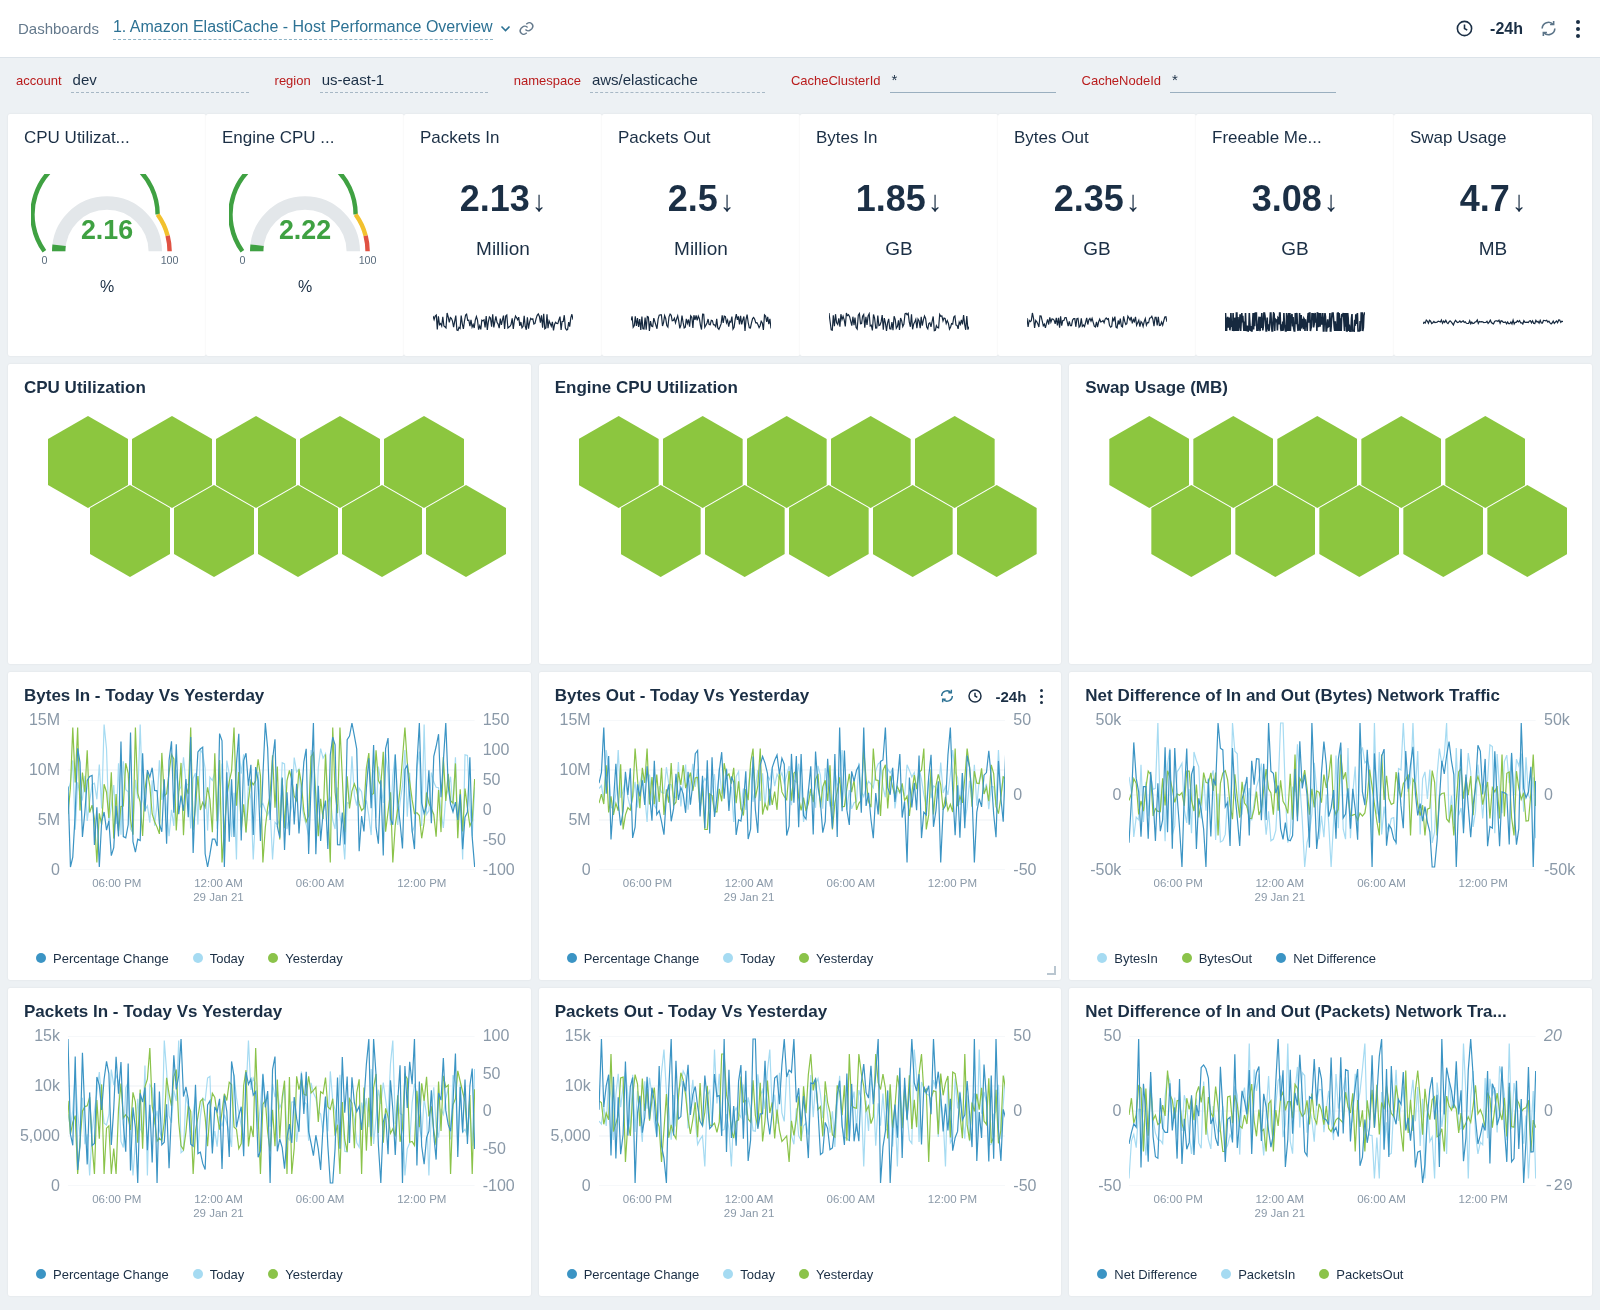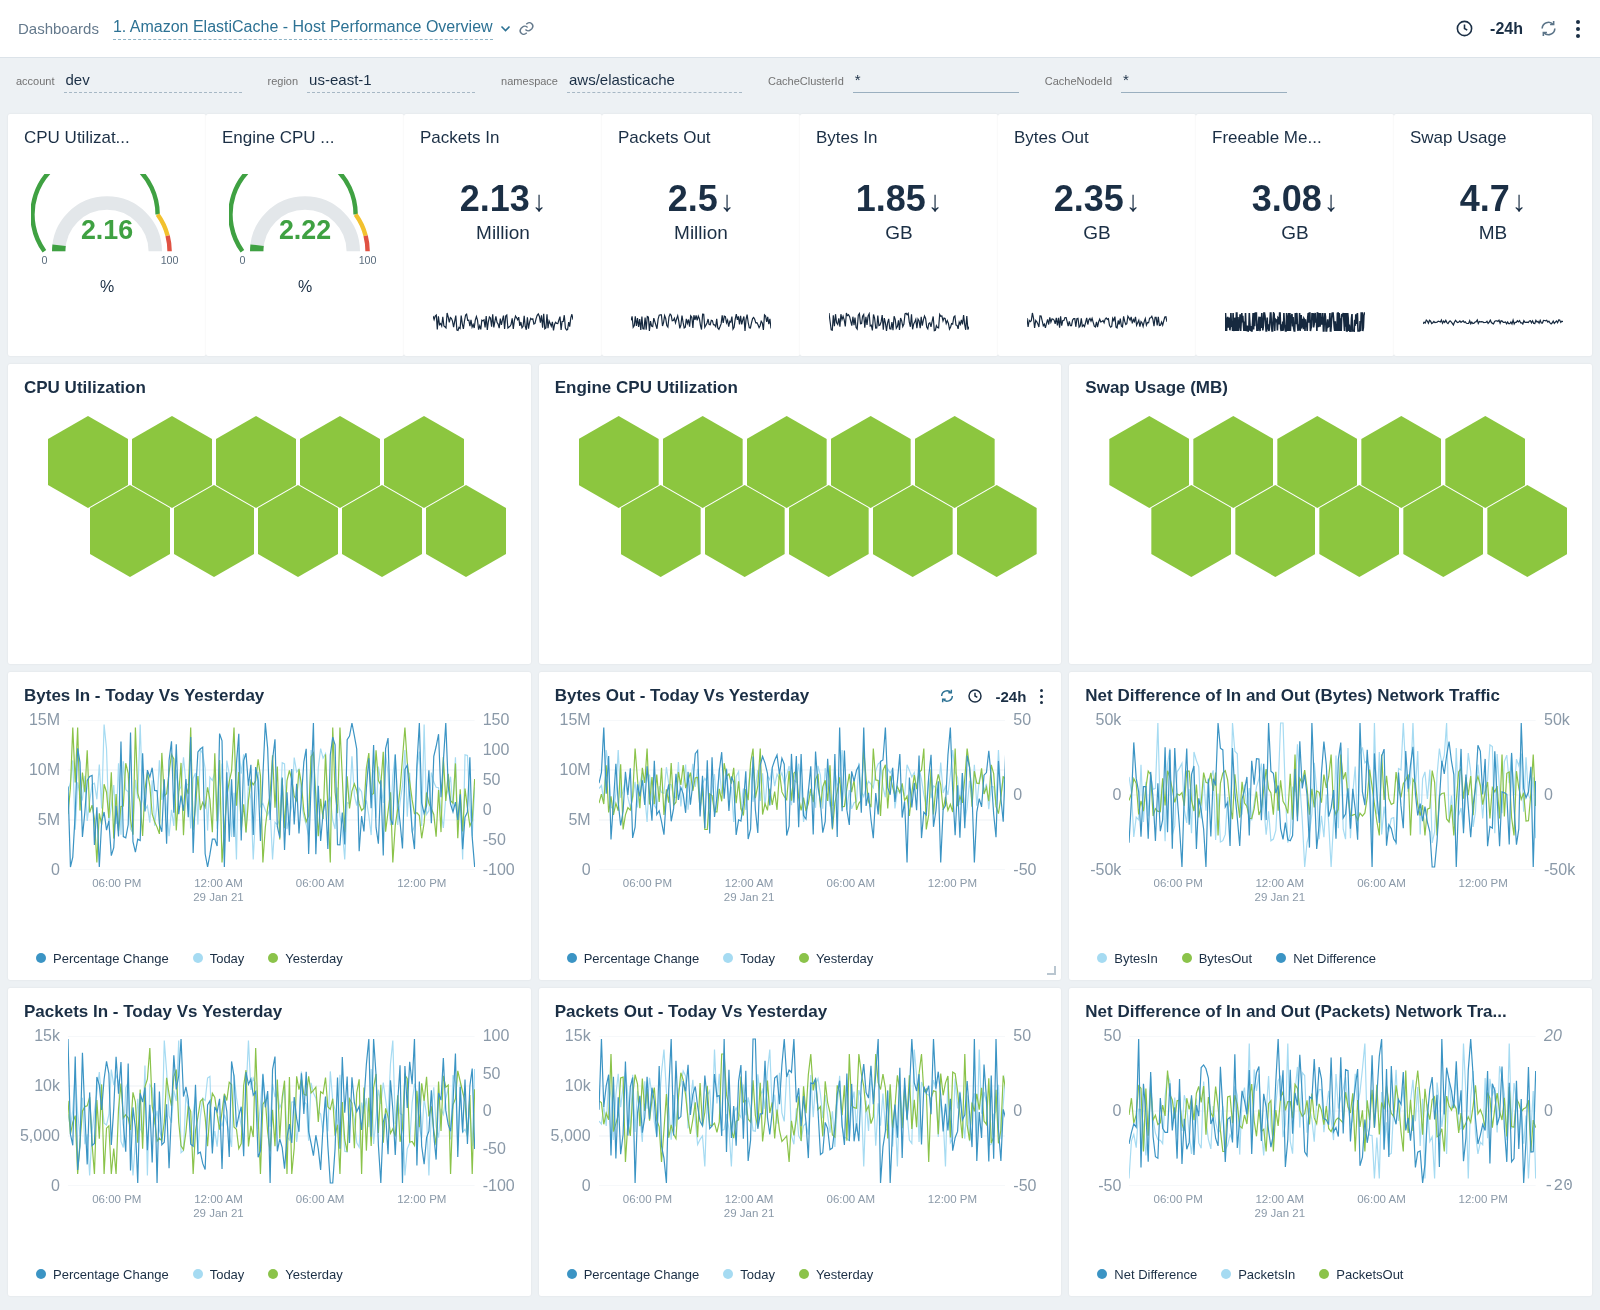--- a/index.html
+++ b/index.html
@@ -12,32 +12,32 @@
   .title-wrap{display:flex;align-items:center;gap:7px}
   .dash-title{color:#2d7294;font-size:16px;border-bottom:1px dashed #8fb4c6;padding-bottom:3px;cursor:pointer}
   .topbar-right{margin-left:auto;display:flex;align-items:center;gap:16px}
   .time-range{font-weight:bold;font-size:16px;color:#1b2f45}
   .kebab{display:inline-flex;flex-direction:column;gap:3px;cursor:pointer;padding:2px}
   .kebab i{width:4px;height:4px;border-radius:50%;background:#1b2f45;display:block}
   .kebab.sm i{width:3px;height:3px;gap:2px}
 
   .filterbar{height:48px;display:flex;align-items:center;padding:0 16px;gap:26px}
   .filter{display:flex;align-items:baseline}
-  .filter-label{color:#737373;font-size:11px;margin-right:9px}
+  .filter-label{color:#b91c1c;font-size:13px;margin-right:9px}
   .filter-value{color:#1b2f45;font-size:15px;padding:0 2px 4px 2px;display:inline-block;cursor:pointer}
   .fv-dashed{border-bottom:1px dashed #a7b8c5}
   .fv-solid{border-bottom:1px solid #9aafbf}
 
   .content{padding:8px;display:flex;flex-direction:column;gap:8px}
   .kpi-row{display:grid;grid-template-columns:repeat(8,1fr);gap:0}
   .card{background:#fff;height:242px;padding:14px 16px;display:flex;flex-direction:column;border-radius:2px;box-shadow:0 0 2px rgba(0,0,0,.08)}
   .card-title{font-size:17px;color:#1b2f45;white-space:nowrap;overflow:hidden}
   .stat-value{font-size:36px;font-weight:bold;color:#1b2f45;text-align:center;margin-top:32px;line-height:1.05}
   .arrow{font-size:29px;font-weight:normal;margin-left:2px}
-  .stat-unit{font-size:19px;text-align:center;margin-top:4px;color:#1b2f45}
+  .stat-unit{font-size:19px;text-align:center;margin-top:20px;color:#1b2f45}
   .spark{display:block;margin:auto auto 10px auto}
   .gauge-box{margin:26px auto 8px auto}
   .gauge-unit{text-align:center;font-size:16px;color:#1b2f45;margin-top:0}
 
   .row3{display:grid;grid-template-columns:repeat(3,1fr);gap:8px}
   .panel{background:#fff;padding:14px 16px 12px 16px;border-radius:2px;box-shadow:0 0 2px rgba(0,0,0,.08);display:flex;flex-direction:column;position:relative}
   .panel.honey{height:300px}
   .panel.chartpanel{height:308px}
   .panel-head{display:flex;justify-content:space-between;align-items:center}
   .panel-title{font-size:17px;font-weight:bold;color:#1b2f45;white-space:nowrap;overflow:hidden}

